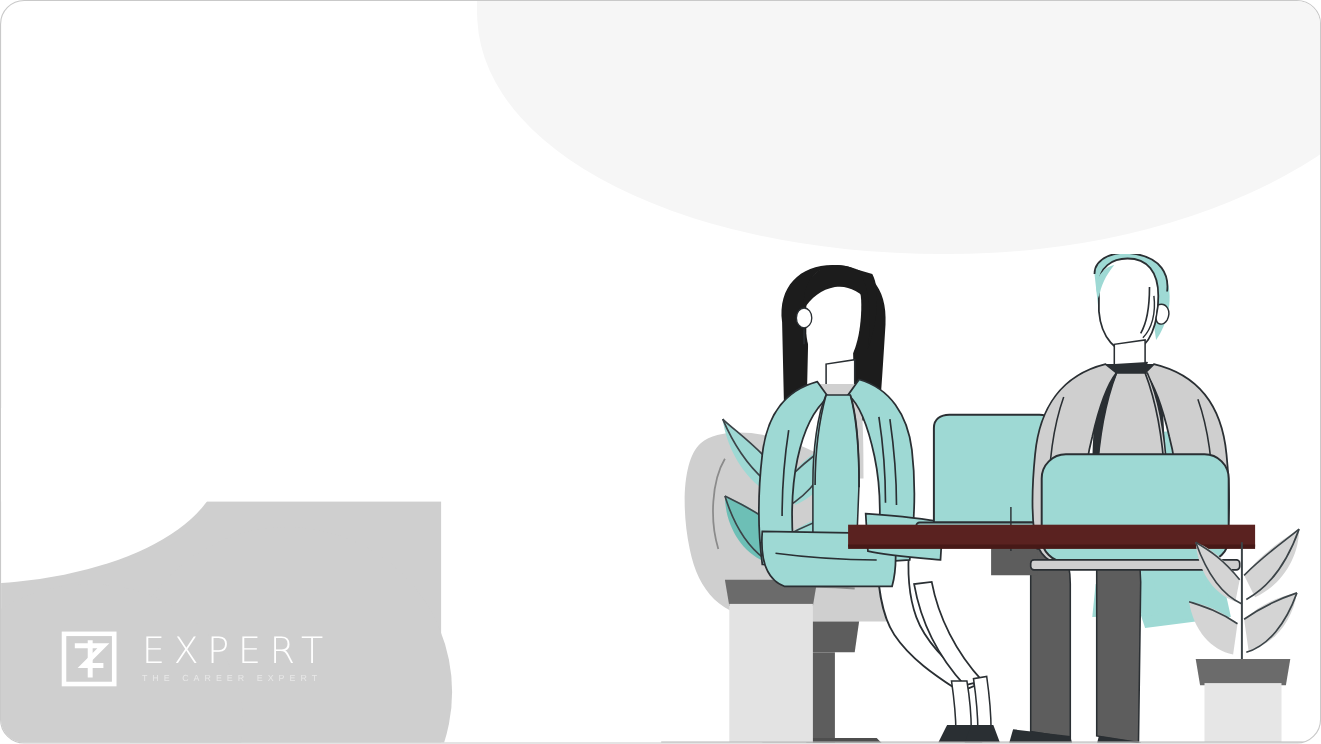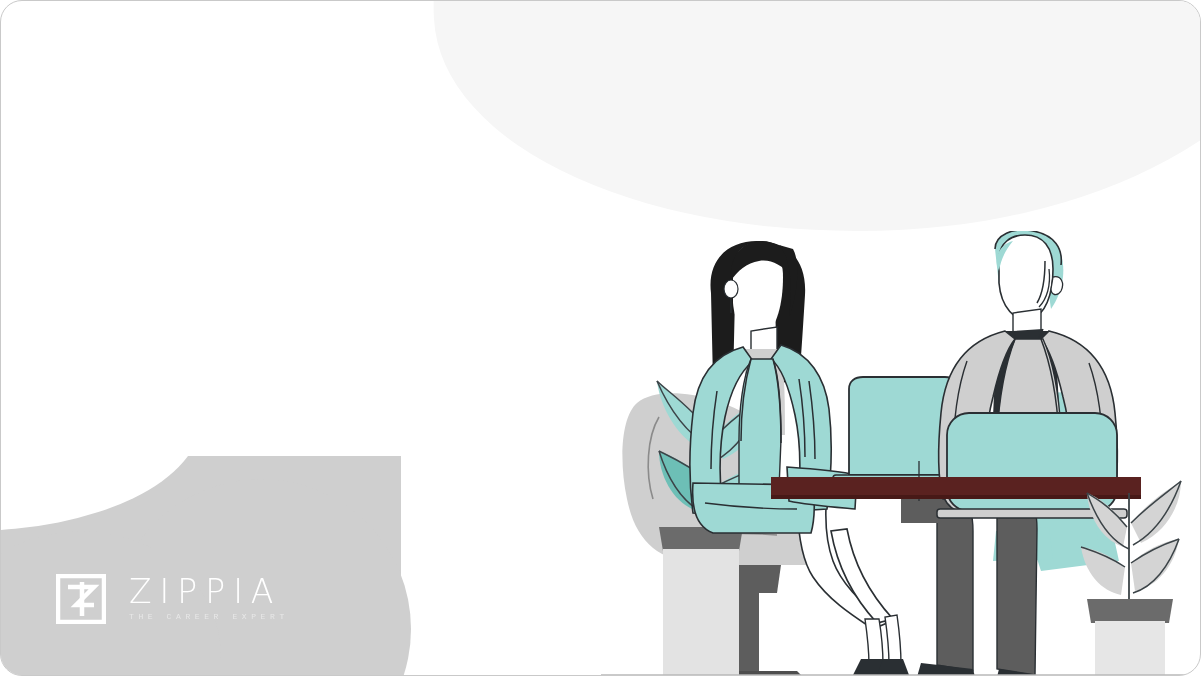--- a/index.html
+++ b/index.html
@@ -114,21 +114,21 @@
   }
   #logo-word {
     font-family: "DejaVu Sans", sans-serif;
     font-size: 33px;
     font-weight: 300;
     letter-spacing: 8px;
     color: #ffffff;
     line-height: 34px;
   }
   #logo-tag {
-    font-family: Liberation Mono, monospace;
+    font-family: Liberation Sans, sans-serif;
     font-size: 8px;
     font-weight: normal;
     letter-spacing: 4.6px;
     color: #e8e8e8;
     line-height: 14px;
     margin-top: 1px;
   }
 
   
   #illustration {
@@ -152,21 +152,21 @@
   <div id="bg-blob-cover"></div>
 
 
   <div id="logo">
     <svg id="logo-mark" viewBox="0 0 50 50">
       <rect x="2" y="2" width="46" height="46" fill="none" stroke="#ffffff" stroke-width="4.5"></rect>
       <path d="M12 13 H38 L20 31 H38" fill="none" stroke="#ffffff" stroke-width="4.5" stroke-linejoin="miter"></path>
       <path d="M26 8 L26 42" stroke="#ffffff" stroke-width="4.5"></path>
     </svg>
     <div id="logo-text">
-      <div id="logo-word">ZIPPIA</div>
+      <div id="logo-word">EXPERT</div>
       <div id="logo-tag">THE CAREER EXPERT</div>
     </div>
   </div>
 
   <svg id="illustration" viewBox="0 0 601 446">
     <defs>
       <clipPath id="cardclip">
         <rect x="0" y="0" width="601" height="446"></rect>
       </clipPath>
     </defs>

